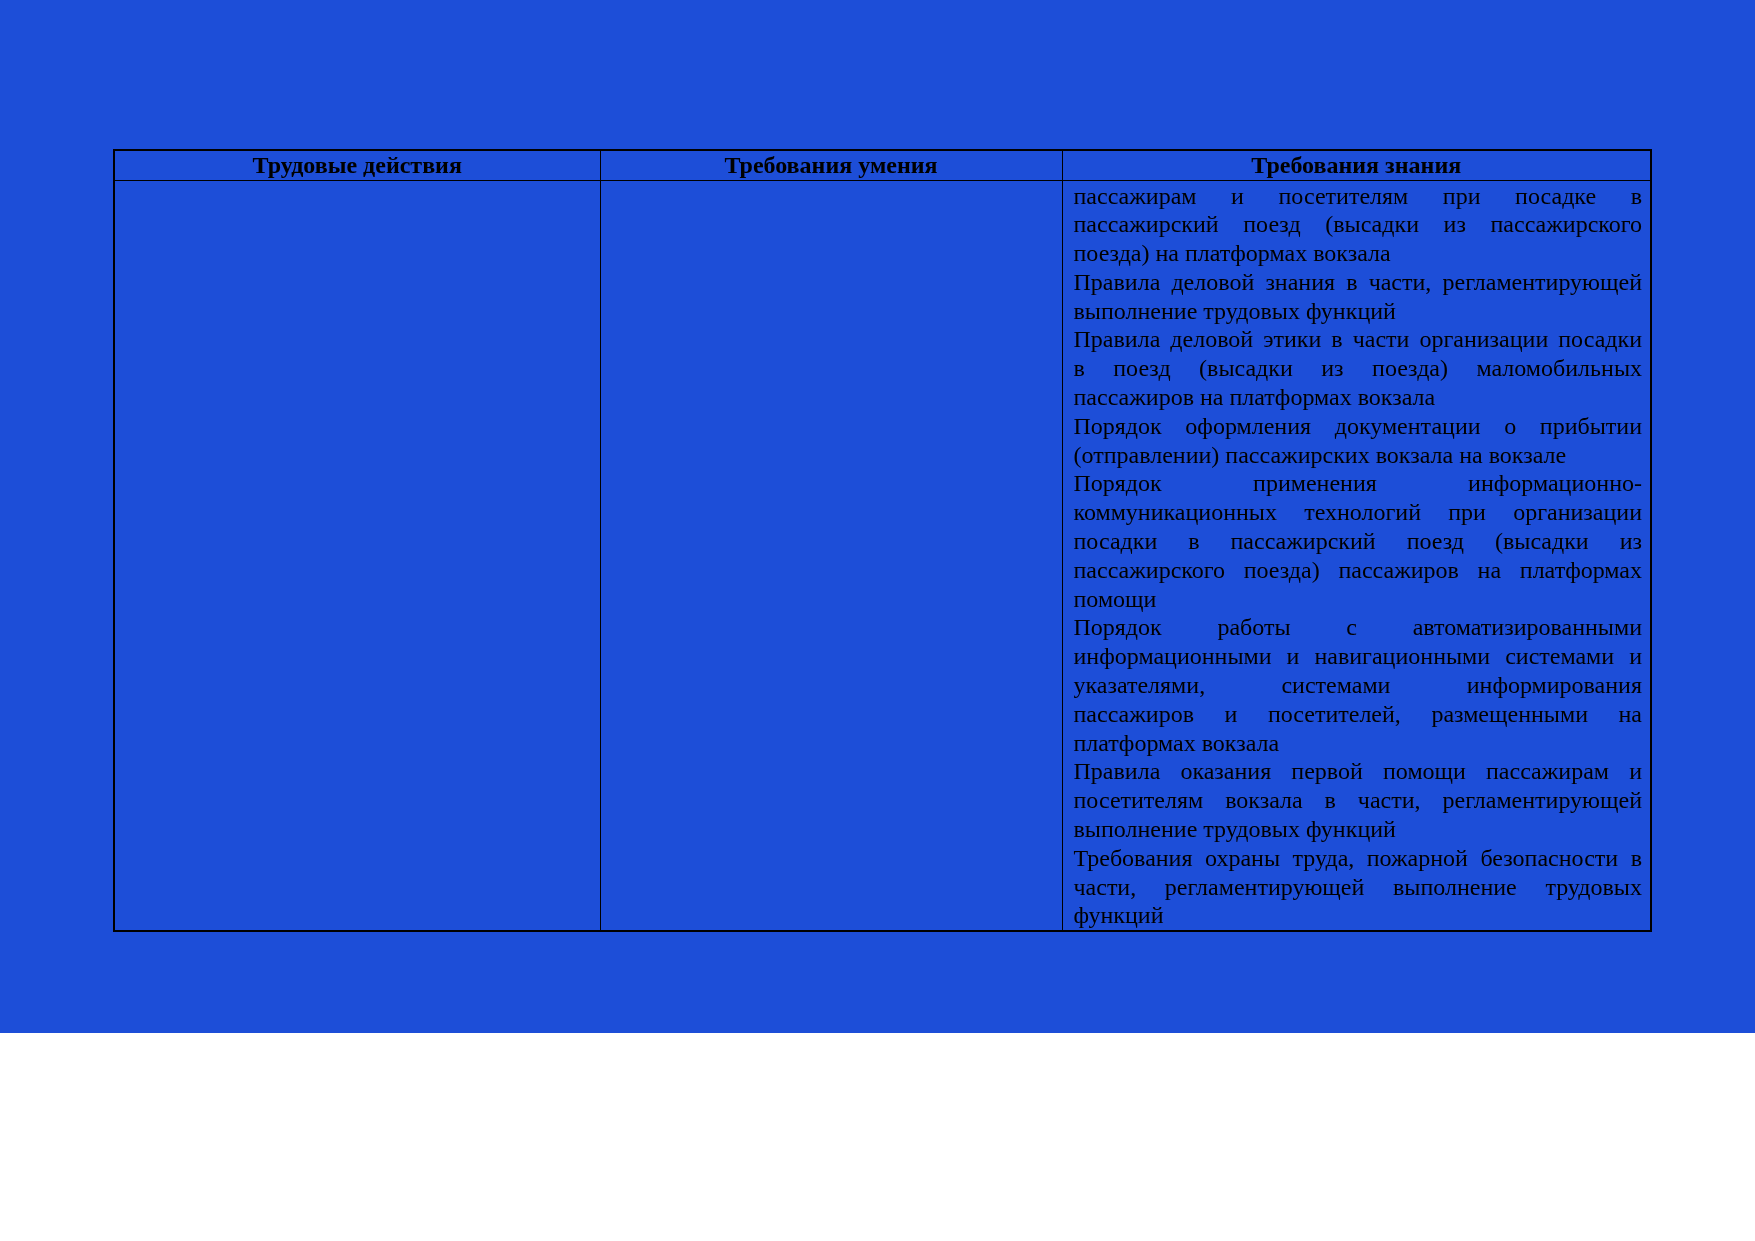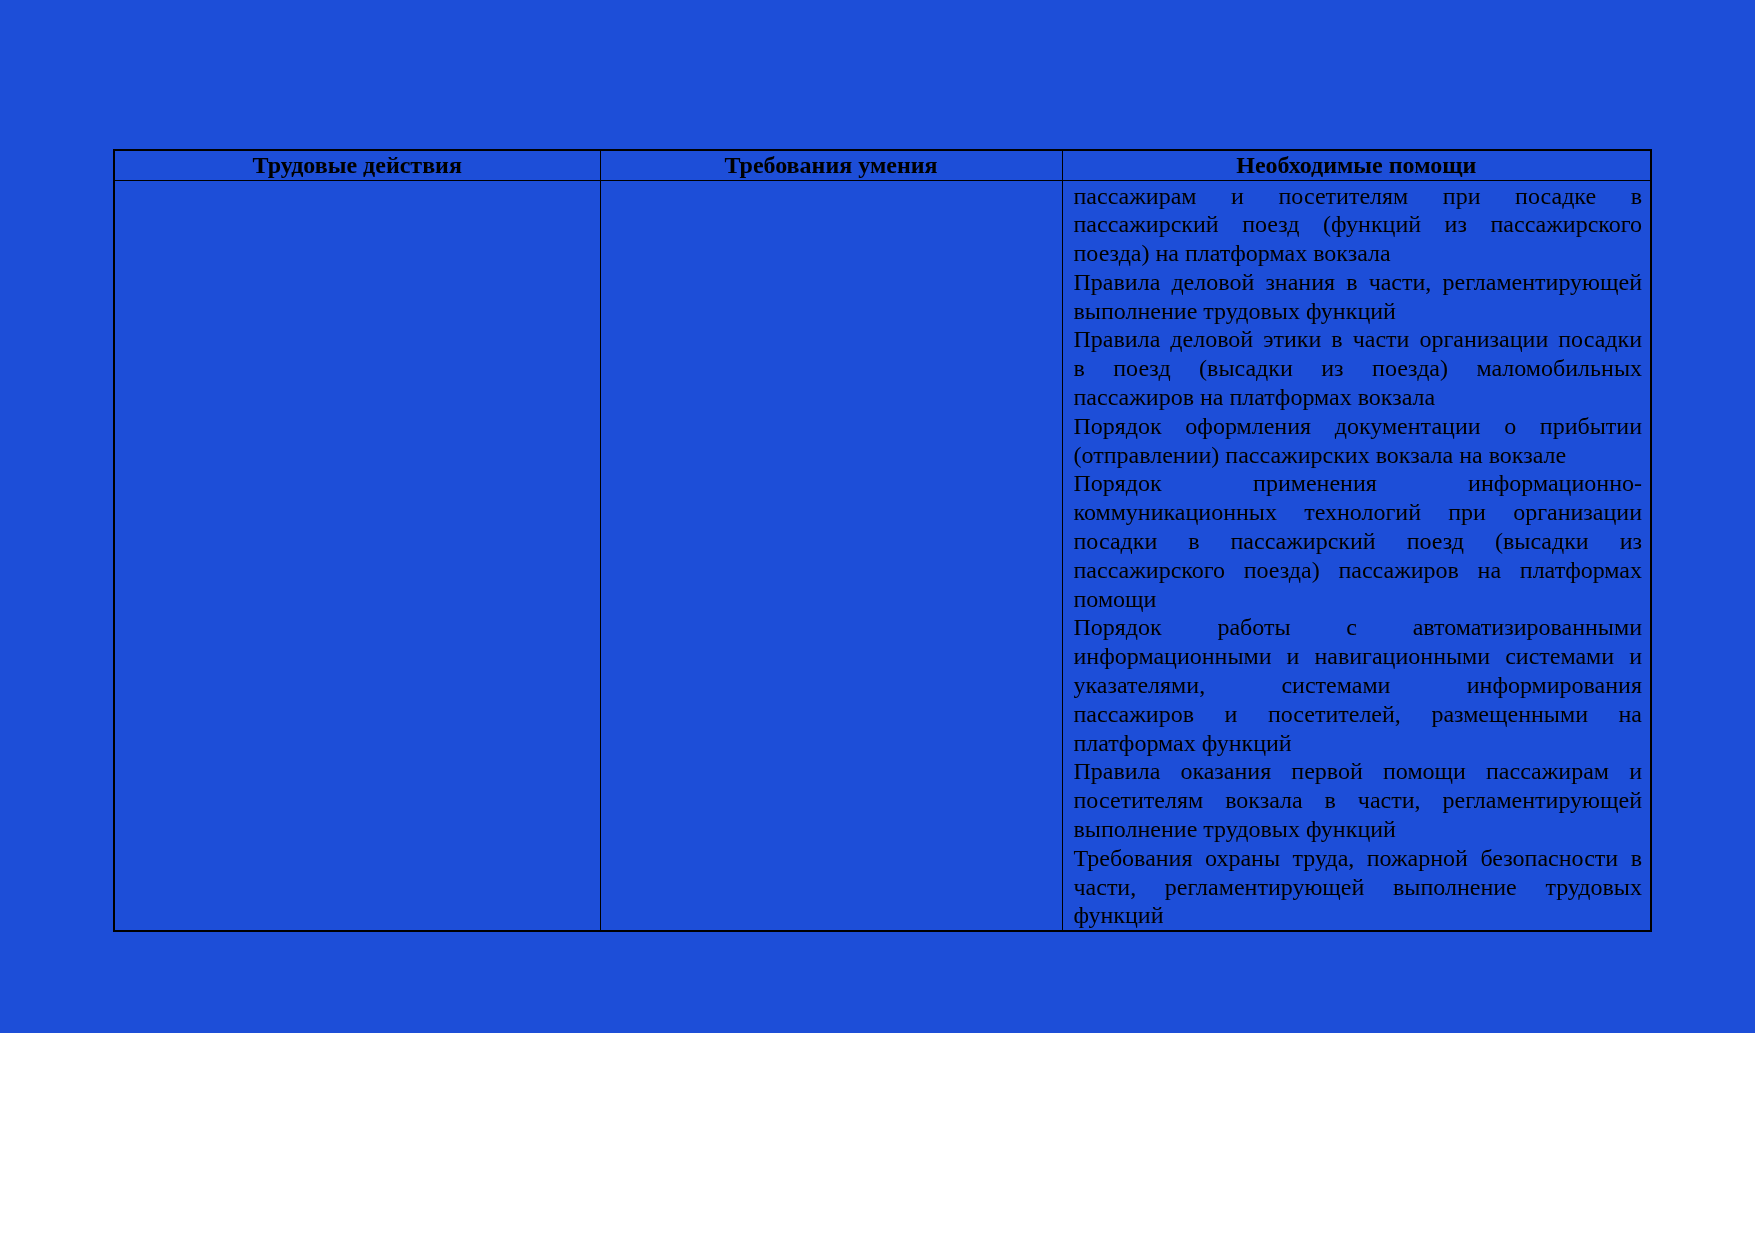--- a/index.html
+++ b/index.html
@@ -77,31 +77,31 @@
   <table class="doc-table">
     <colgroup>
       <col style="width: 486px">
       <col style="width: 462px">
       <col style="width: 589px">
     </colgroup>
     <thead>
       <tr>
         <th>Трудовые действия</th>
         <th>Требования умения</th>
-        <th>Необходимые помощи</th>
+        <th>Требования знания</th>
       </tr>
     </thead>
     <tbody>
       <tr>
         <td class="cell-empty"></td>
         <td class="cell-empty"></td>
         <td class="cell-knowledge">
             <div class="para">
               <div class="text-line">пассажирам и посетителям при посадке в</div>
-              <div class="text-line">пассажирский поезд (функций из пассажирского</div>
+              <div class="text-line">пассажирский поезд (высадки из пассажирского</div>
               <div class="text-line last-line">поезда) на платформах вокзала</div>
             </div>
             <div class="para">
               <div class="text-line">Правила деловой знания в части, регламентирующей</div>
               <div class="text-line last-line">выполнение трудовых функций</div>
             </div>
             <div class="para">
               <div class="text-line">Правила деловой этики в части организации посадки</div>
               <div class="text-line">в поезд (высадки из поезда) маломобильных</div>
               <div class="text-line last-line">пассажиров на платформах вокзала</div>
@@ -115,21 +115,21 @@
               <div class="text-line">коммуникационных технологий при организации</div>
               <div class="text-line">посадки в пассажирский поезд (высадки из</div>
               <div class="text-line">пассажирского поезда) пассажиров на платформах</div>
               <div class="text-line last-line">помощи</div>
             </div>
             <div class="para">
               <div class="text-line">Порядок работы с автоматизированными</div>
               <div class="text-line">информационными и навигационными системами и</div>
               <div class="text-line">указателями, системами информирования</div>
               <div class="text-line">пассажиров и посетителей, размещенными на</div>
-              <div class="text-line last-line">платформах функций</div>
+              <div class="text-line last-line">платформах вокзала</div>
             </div>
             <div class="para">
               <div class="text-line">Правила оказания первой помощи пассажирам и</div>
               <div class="text-line">посетителям вокзала в части, регламентирующей</div>
               <div class="text-line last-line">выполнение трудовых функций</div>
             </div>
             <div class="para">
               <div class="text-line">Требования охраны труда, пожарной безопасности в</div>
               <div class="text-line">части, регламентирующей выполнение трудовых</div>
               <div class="text-line last-line">функций</div>

